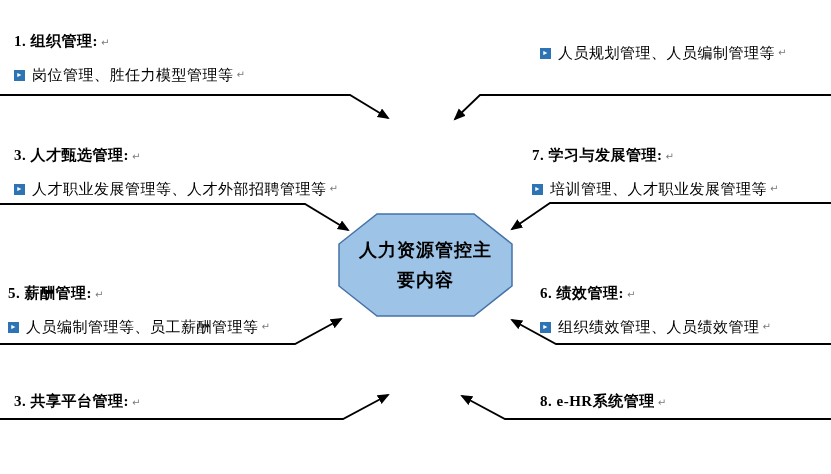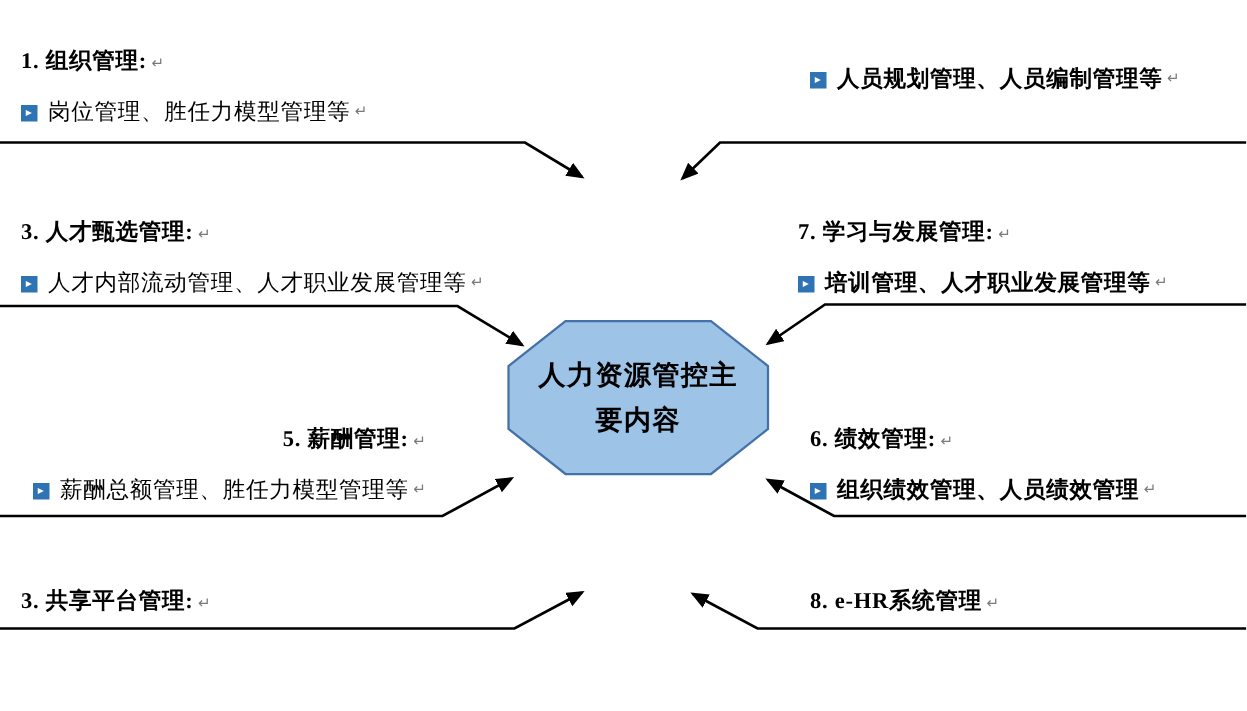--- a/index.html
+++ b/index.html
@@ -39,21 +39,21 @@
     letter-spacing:0.5px;
   }
   .item-sub {
     margin-top:12px;
     font-size:15px;
     line-height:20px;
     display:flex;
     align-items:center;
     letter-spacing:0.5px;
   }
-  .bold-sub .sub-text { font-weight:bold; }
+  .bold-sub .sub-text { font-weight:normal; }
   .bullet {
     width:11px;
     height:11px;
     background:var(--bullet-color,#2E74B5);
     display:inline-flex;
     align-items:center;
     justify-content:center;
     margin-right:7px;
     flex:0 0 auto;
   }
@@ -148,43 +148,43 @@
         <span class="rmark">↵</span>
     </div>
   </div>
 
   <div class="item" style="left:14px; top:145px;">
     <div class="item-title"><span>3. 人才甄选管理:</span><span class="rmark">↵</span></div>
     <div class="item-sub">
       <span class="bullet">
           <span class="tri">▸</span>
         </span>
-      <span class="sub-text">人才内部流动管理、人才职业发展管理等</span>
+      <span class="sub-text">人才职业发展管理等、人才外部招聘管理等</span>
         <span class="rmark">↵</span>
     </div>
   </div>
 
   <div class="item" style="left:532px; top:145px;">
     <div class="item-title"><span>7. 学习与发展管理:</span><span class="rmark">↵</span></div>
     <div class="item-sub bold-sub">
       <span class="bullet">
           <span class="tri">▸</span>
         </span>
       <span class="sub-text">培训管理、人才职业发展管理等</span>
         <span class="rmark">↵</span>
     </div>
   </div>
 
-  <div class="item" style="left:22px; top:283px;text-align:right;">
+  <div class="item" style="left:8px; top:283px;">
     <div class="item-title"><span>5. 薪酬管理:</span><span class="rmark">↵</span></div>
     <div class="item-sub">
       <span class="bullet">
           <span class="tri">▸</span>
         </span>
-      <span class="sub-text">薪酬总额管理、胜任力模型管理等</span>
+      <span class="sub-text">人员编制管理等、员工薪酬管理等</span>
         <span class="rmark">↵</span>
     </div>
   </div>
 
   <div class="item" style="left:540px; top:283px;">
     <div class="item-title"><span>6. 绩效管理:</span><span class="rmark">↵</span></div>
     <div class="item-sub bold-sub">
       <span class="bullet">
           <span class="tri">▸</span>
         </span>

